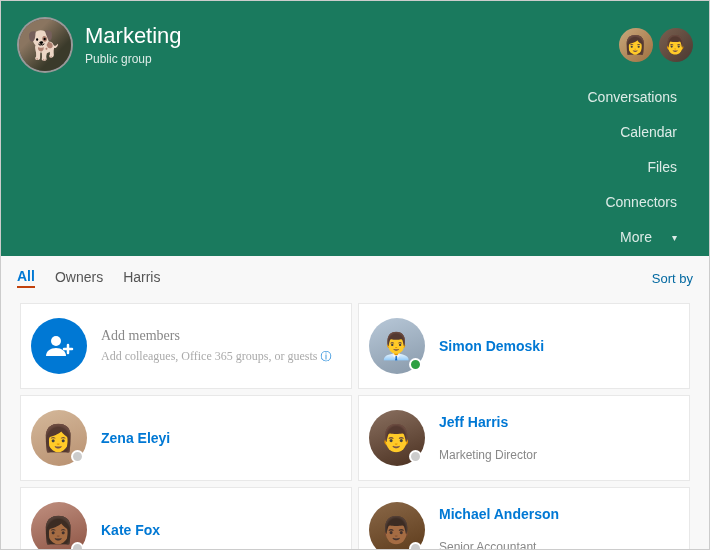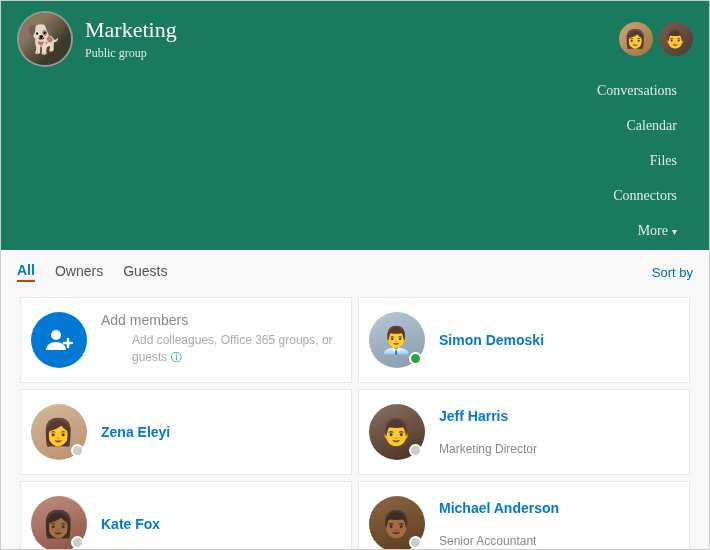--- a/index.html
+++ b/index.html
@@ -9,22 +9,21 @@
       height: 550px;
       overflow: hidden;
       background: #fff;
       border: 1px solid #ccc;
     }
 
     
     .header {
       background: #1a7a5e;
       color: #fff;
-      padding: 10px 16px 0 16px;
-      font-family: Liberation Serif, serif;
+      padding: 16px 16px 0 16px;
     }
     .header-top {
       display: flex;
       align-items: center;
       justify-content: space-between;
       padding-bottom: 8px;
     }
     .header-left {
       display: flex;
       align-items: center;
@@ -99,21 +98,21 @@
       padding: 8px 16px;
       font-size: 14px;
       color: rgba(255,255,255,0.85);
       cursor: pointer;
       border-bottom: 3px solid transparent;
       white-space: nowrap;
     }
     .nav-tab.more-tab {
       display: flex;
       align-items: center;
-      gap: 4px;
+      gap: 20px;
     }
     .chevron-down {
       font-size: 10px;
     }
 
     
     .content {
       padding: 12px 16px;
       background: #f8f8f8;
       min-height: calc(550px - 105px);
@@ -202,47 +201,47 @@
     }
     .member-role {
       font-size: 12px;
       color: #888;
       margin-top: 18px;
     }
 
     
     .add-members-card {
       display: flex;
-      align-items: flex-start;
+      align-items: center;
       gap: 14px;
       padding: 14px 10px;
       background: #fff;
       border: 1px solid #e8e8e8;
       margin: 3px;
+      font-family: Liberation Serif, serif;
     }
     .add-icon-circle {
       width: 56px;
       height: 56px;
       border-radius: 50%;
       background: #0078d4;
       display: flex;
       align-items: center;
       justify-content: center;
       flex-shrink: 0;
     }
     .add-members-text .add-title {
       font-size: 14px;
       color: #888;
       margin-bottom: 4px;
     }
     .add-members-text .add-desc {
       font-size: 12px;
       color: #aaa;
       line-height: 1.4;
-      margin-left: 31px;
     }
     .info-icon {
       color: #0078d4;
       font-size: 11px;
       cursor: pointer;
     }
   </style>
 </head>
 <body>
 
@@ -277,21 +276,21 @@
       <span class="chevron-down">▾</span>
     </div>
   </nav>
 </div>
 
 <div class="content">
 
   <div class="filter-tabs">
     <span class="filter-tab active">All</span>
     <span class="filter-tab">Owners</span>
-    <span class="filter-tab">Guests</span>
+    <span class="filter-tab">Harris</span>
     <span class="sort-by">Sort by</span>
   </div>
 
   <div style="display:grid; grid-template-columns:1fr 1fr; gap:0;">
 
     <div class="add-members-card">
       <div class="add-icon-circle">
         <svg width="30" height="30" viewBox="0 0 30 30" fill="none">
           <circle cx="12" cy="10" r="5" fill="white"></circle>
           <path d="M2 25c0-5 4.5-8 10-8s10 3 10 8" fill="white"></path>

